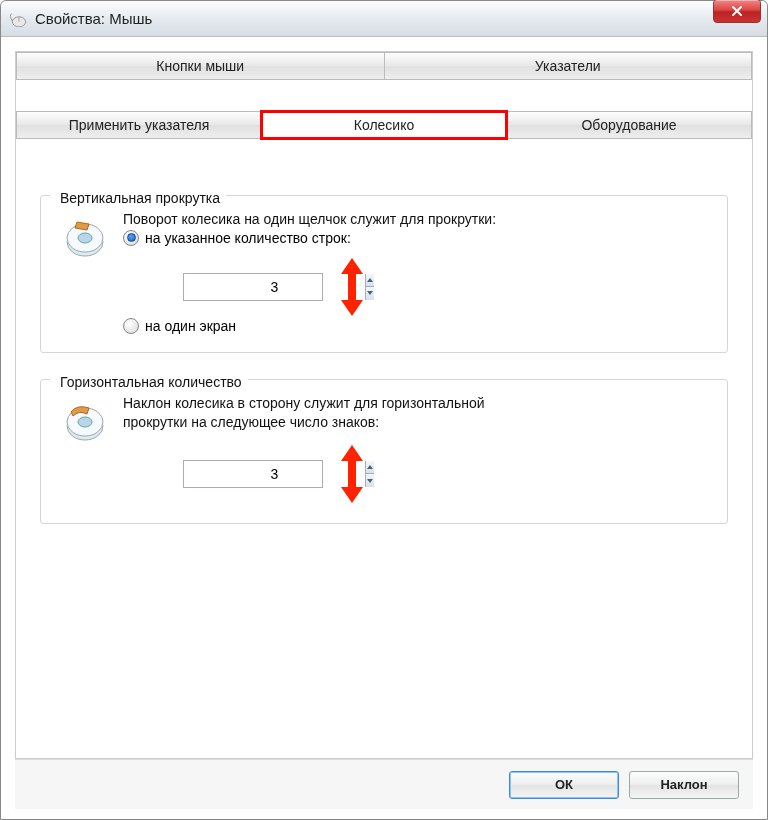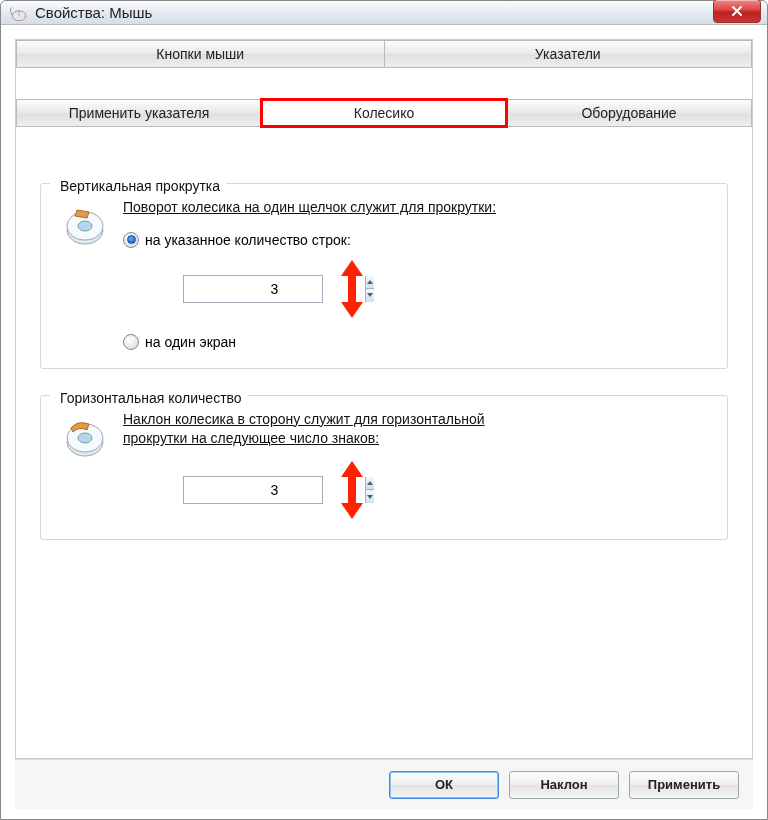--- a/index.html
+++ b/index.html
@@ -14,21 +14,21 @@
     .window {
       width: 768px;
       height: 820px;
       border: 1px solid #888;
       border-radius: 6px 6px 0 0;
       background: #fff;
       display: flex;
       flex-direction: column;
     }
     .titlebar {
-      height: 24px;
+      height: 36px;
       background: linear-gradient(to bottom, #fdfdfd 0%, #e5eaf0 50%, #d7dde5 100%);
       border-bottom: 1px solid #bbb;
       display: flex;
       align-items: center;
       padding: 0 8px;
       border-radius: 6px 6px 0 0;
       position: relative;
     }
     .titlebar .mouse-icon {
       width: 20px; height: 16px;
@@ -144,28 +144,26 @@
       height: 48px;
       margin-left: 4px;
       margin-top: 4px;
       flex-shrink: 0;
     }
     .group-text {
       flex: 1;
       font-size: 14px;
       line-height: 1.4;
       color: #111;
-      text-decoration: underline;
     }
 
     .radio-row {
       display: flex;
       align-items: center;
       gap: 6px;
-      margin-top: 14px;
       font-size: 14px;
     }
     .radio {
       width: 16px;
       height: 16px;
       border-radius: 50%;
       border: 1px solid #888;
       background: radial-gradient(circle at 40% 35%, #fff, #d8d8d8);
       display: inline-flex;
       align-items: center;
@@ -386,16 +384,15 @@
             </div>
           </div>
         </div>
 
       </div>
     </div>
 
     <div class="footer">
       <div class="btn default">ОК</div>
       <div class="btn">Наклон</div>
-      <div class="btn">Применить</div>
     </div>
   </div>
 </div>
 
 </body></html>

